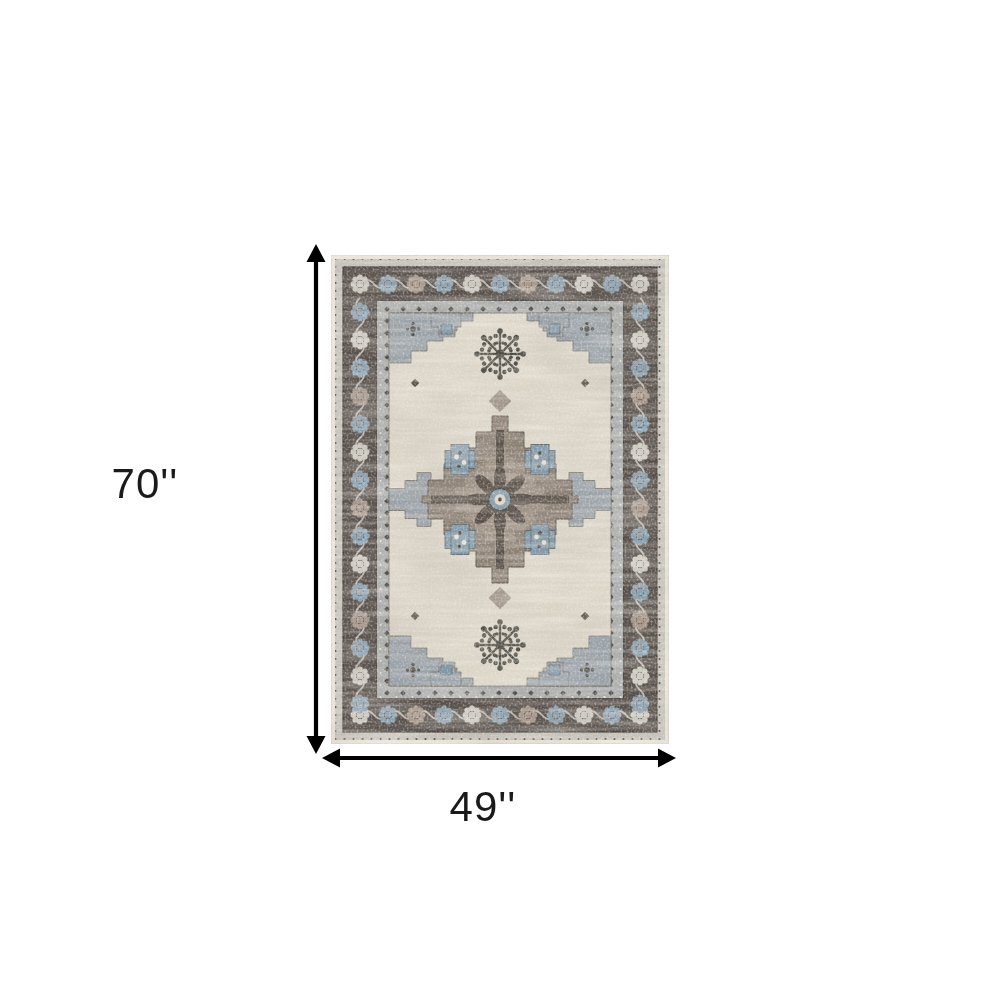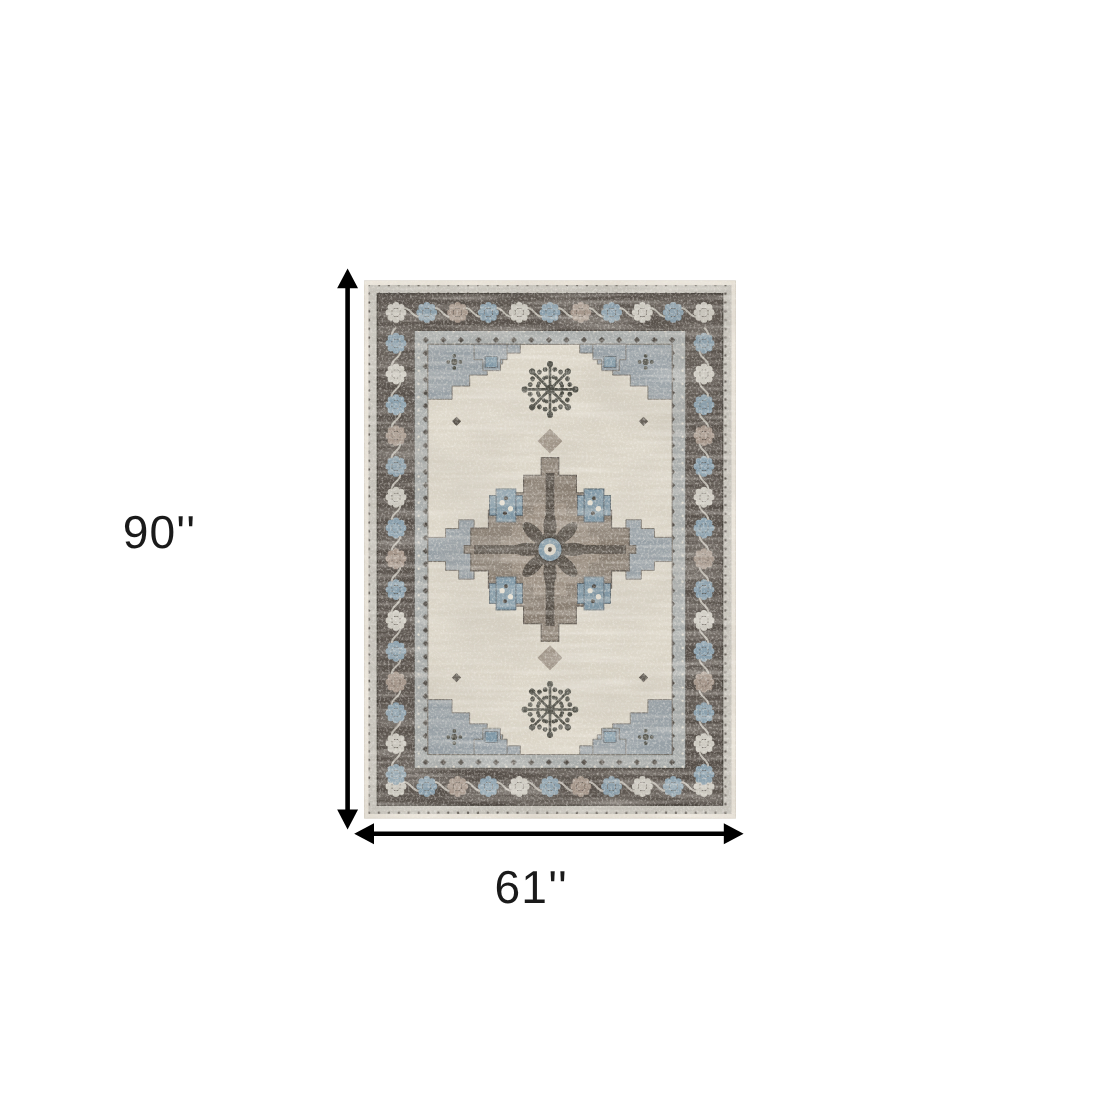--- a/index.html
+++ b/index.html
@@ -255,17 +255,17 @@
     <polygon points="16,1 6.5,19 25.5,19" fill="#000000"></polygon>
     <polygon points="16,511 6.5,493 25.5,493" fill="#000000"></polygon>
   </svg>
 
   <svg id="h-arrow" class="arrow-svg" viewBox="0 0 356 32" xmlns="http://www.w3.org/2000/svg">
     <line x1="12" y1="16" x2="344" y2="16" stroke="#000000" stroke-width="4.2"></line>
     <polygon points="1,16 19,6.5 19,25.5" fill="#000000"></polygon>
     <polygon points="355,16 337,6.5 337,25.5" fill="#000000"></polygon>
   </svg>
 
-  <div id="height-label" class="dim-label">90''</div>
-
-  <div id="width-label" class="dim-label">61''</div>
+  <div id="height-label" class="dim-label">70''</div>
+
+  <div id="width-label" class="dim-label">49''</div>
 
 </div>
 
 </body></html>

